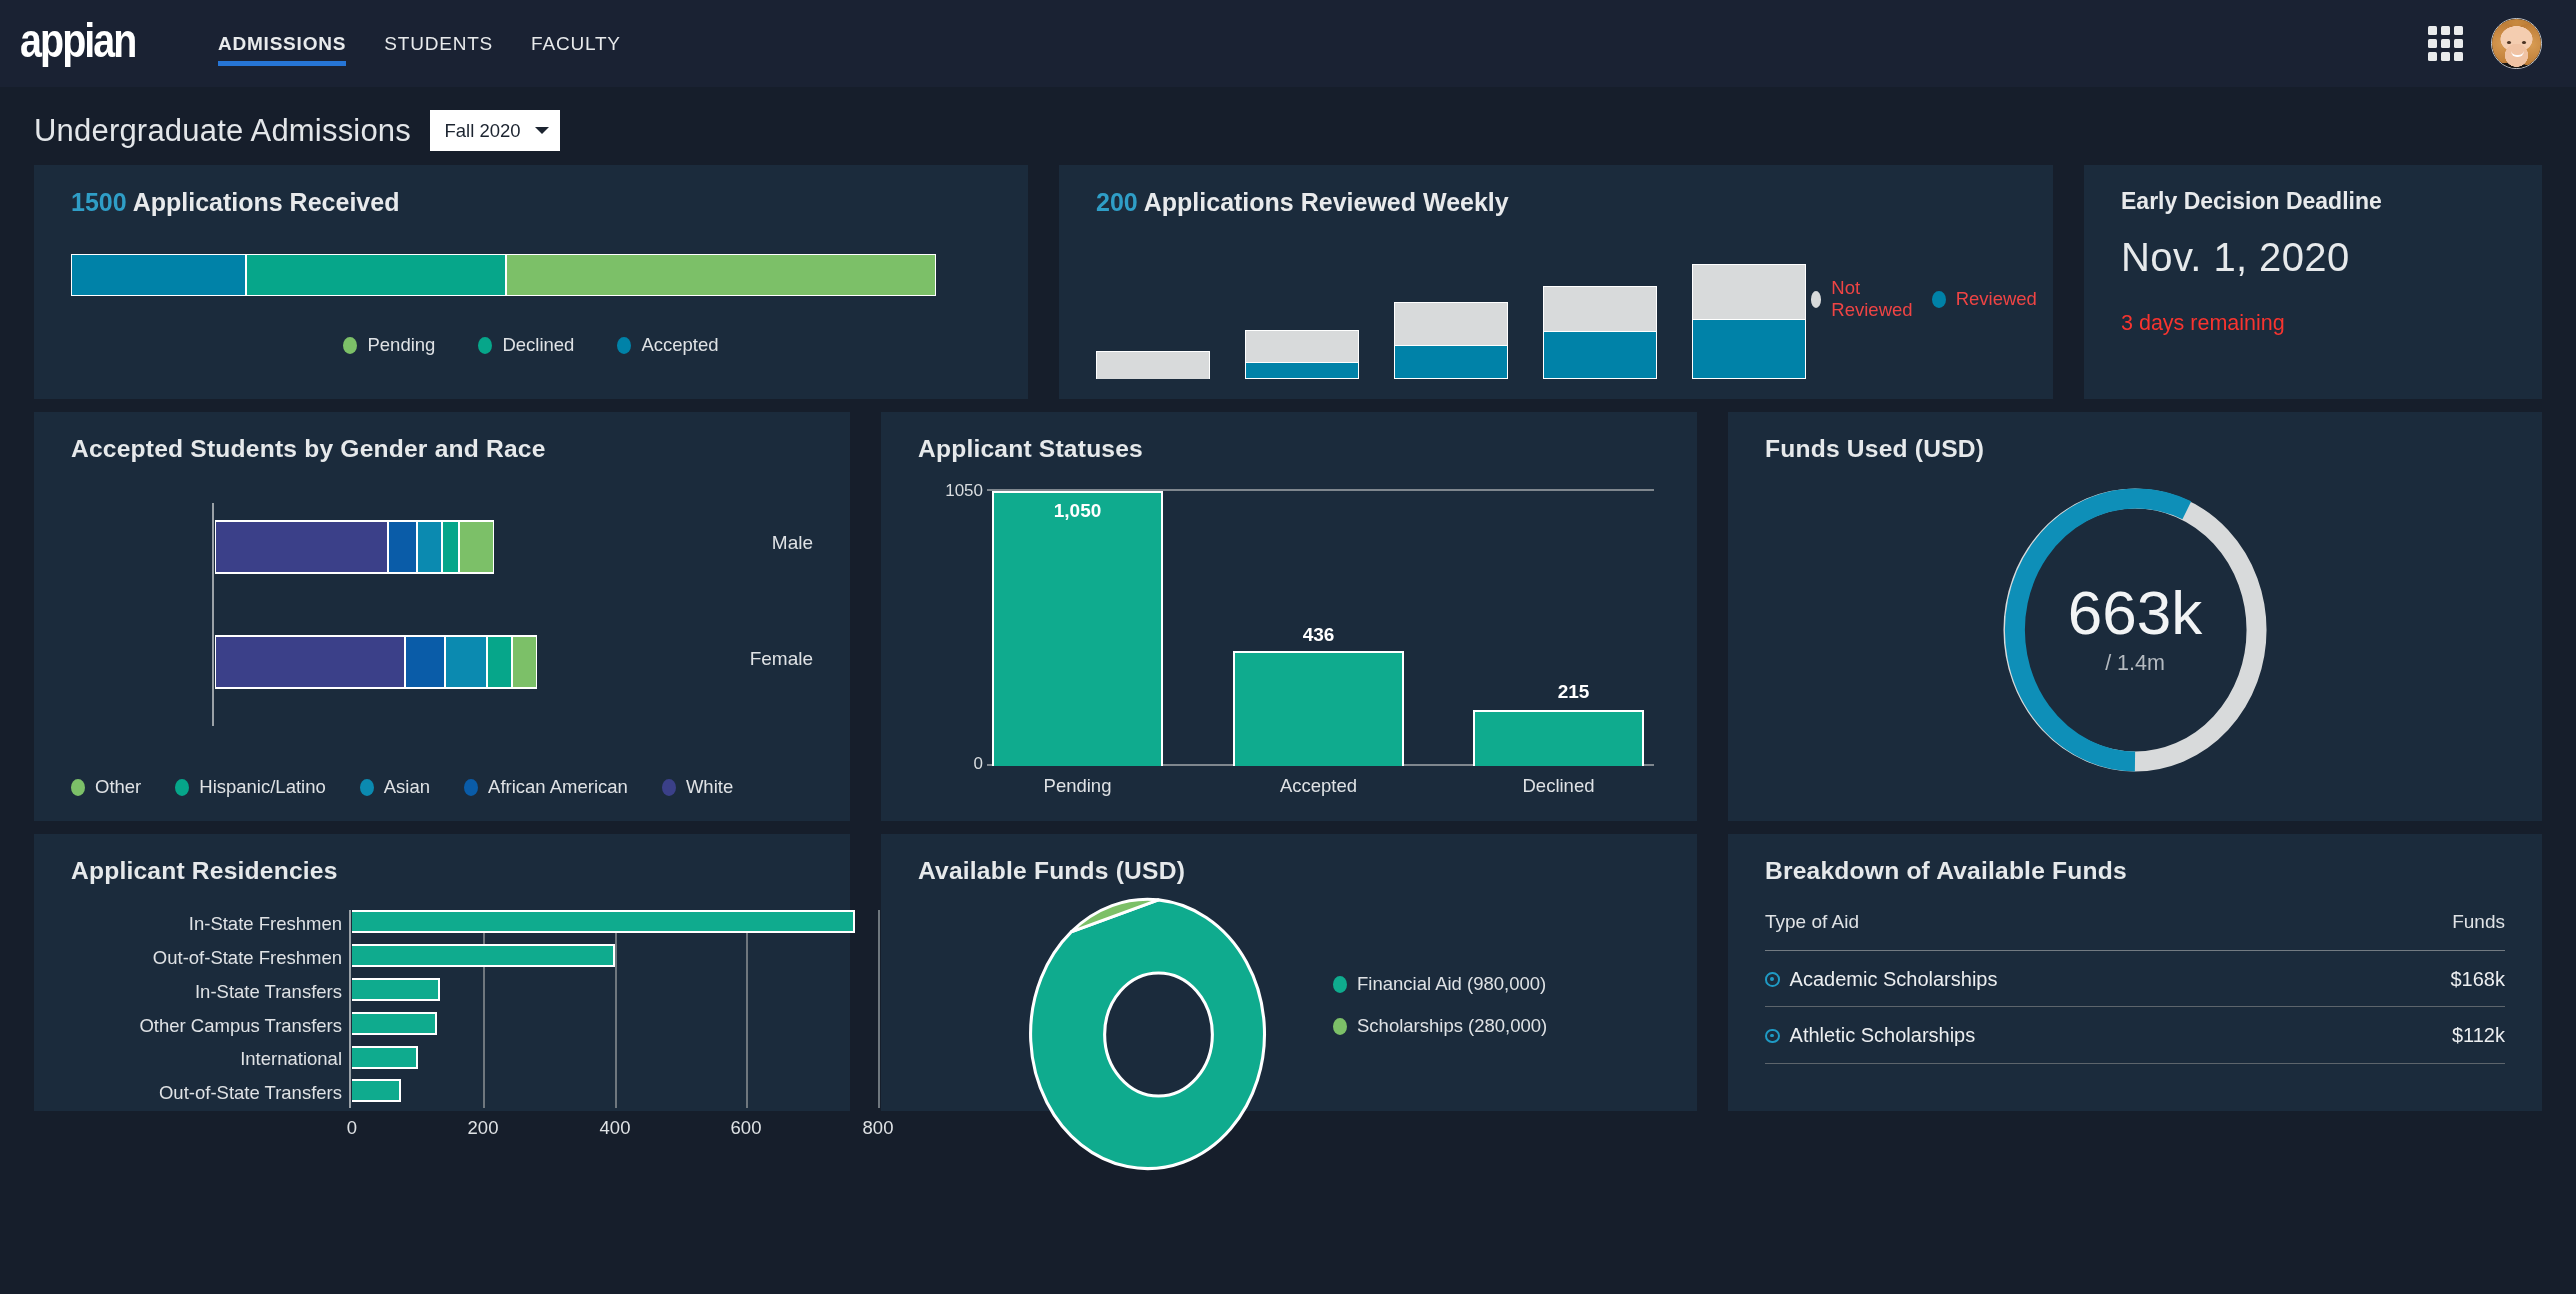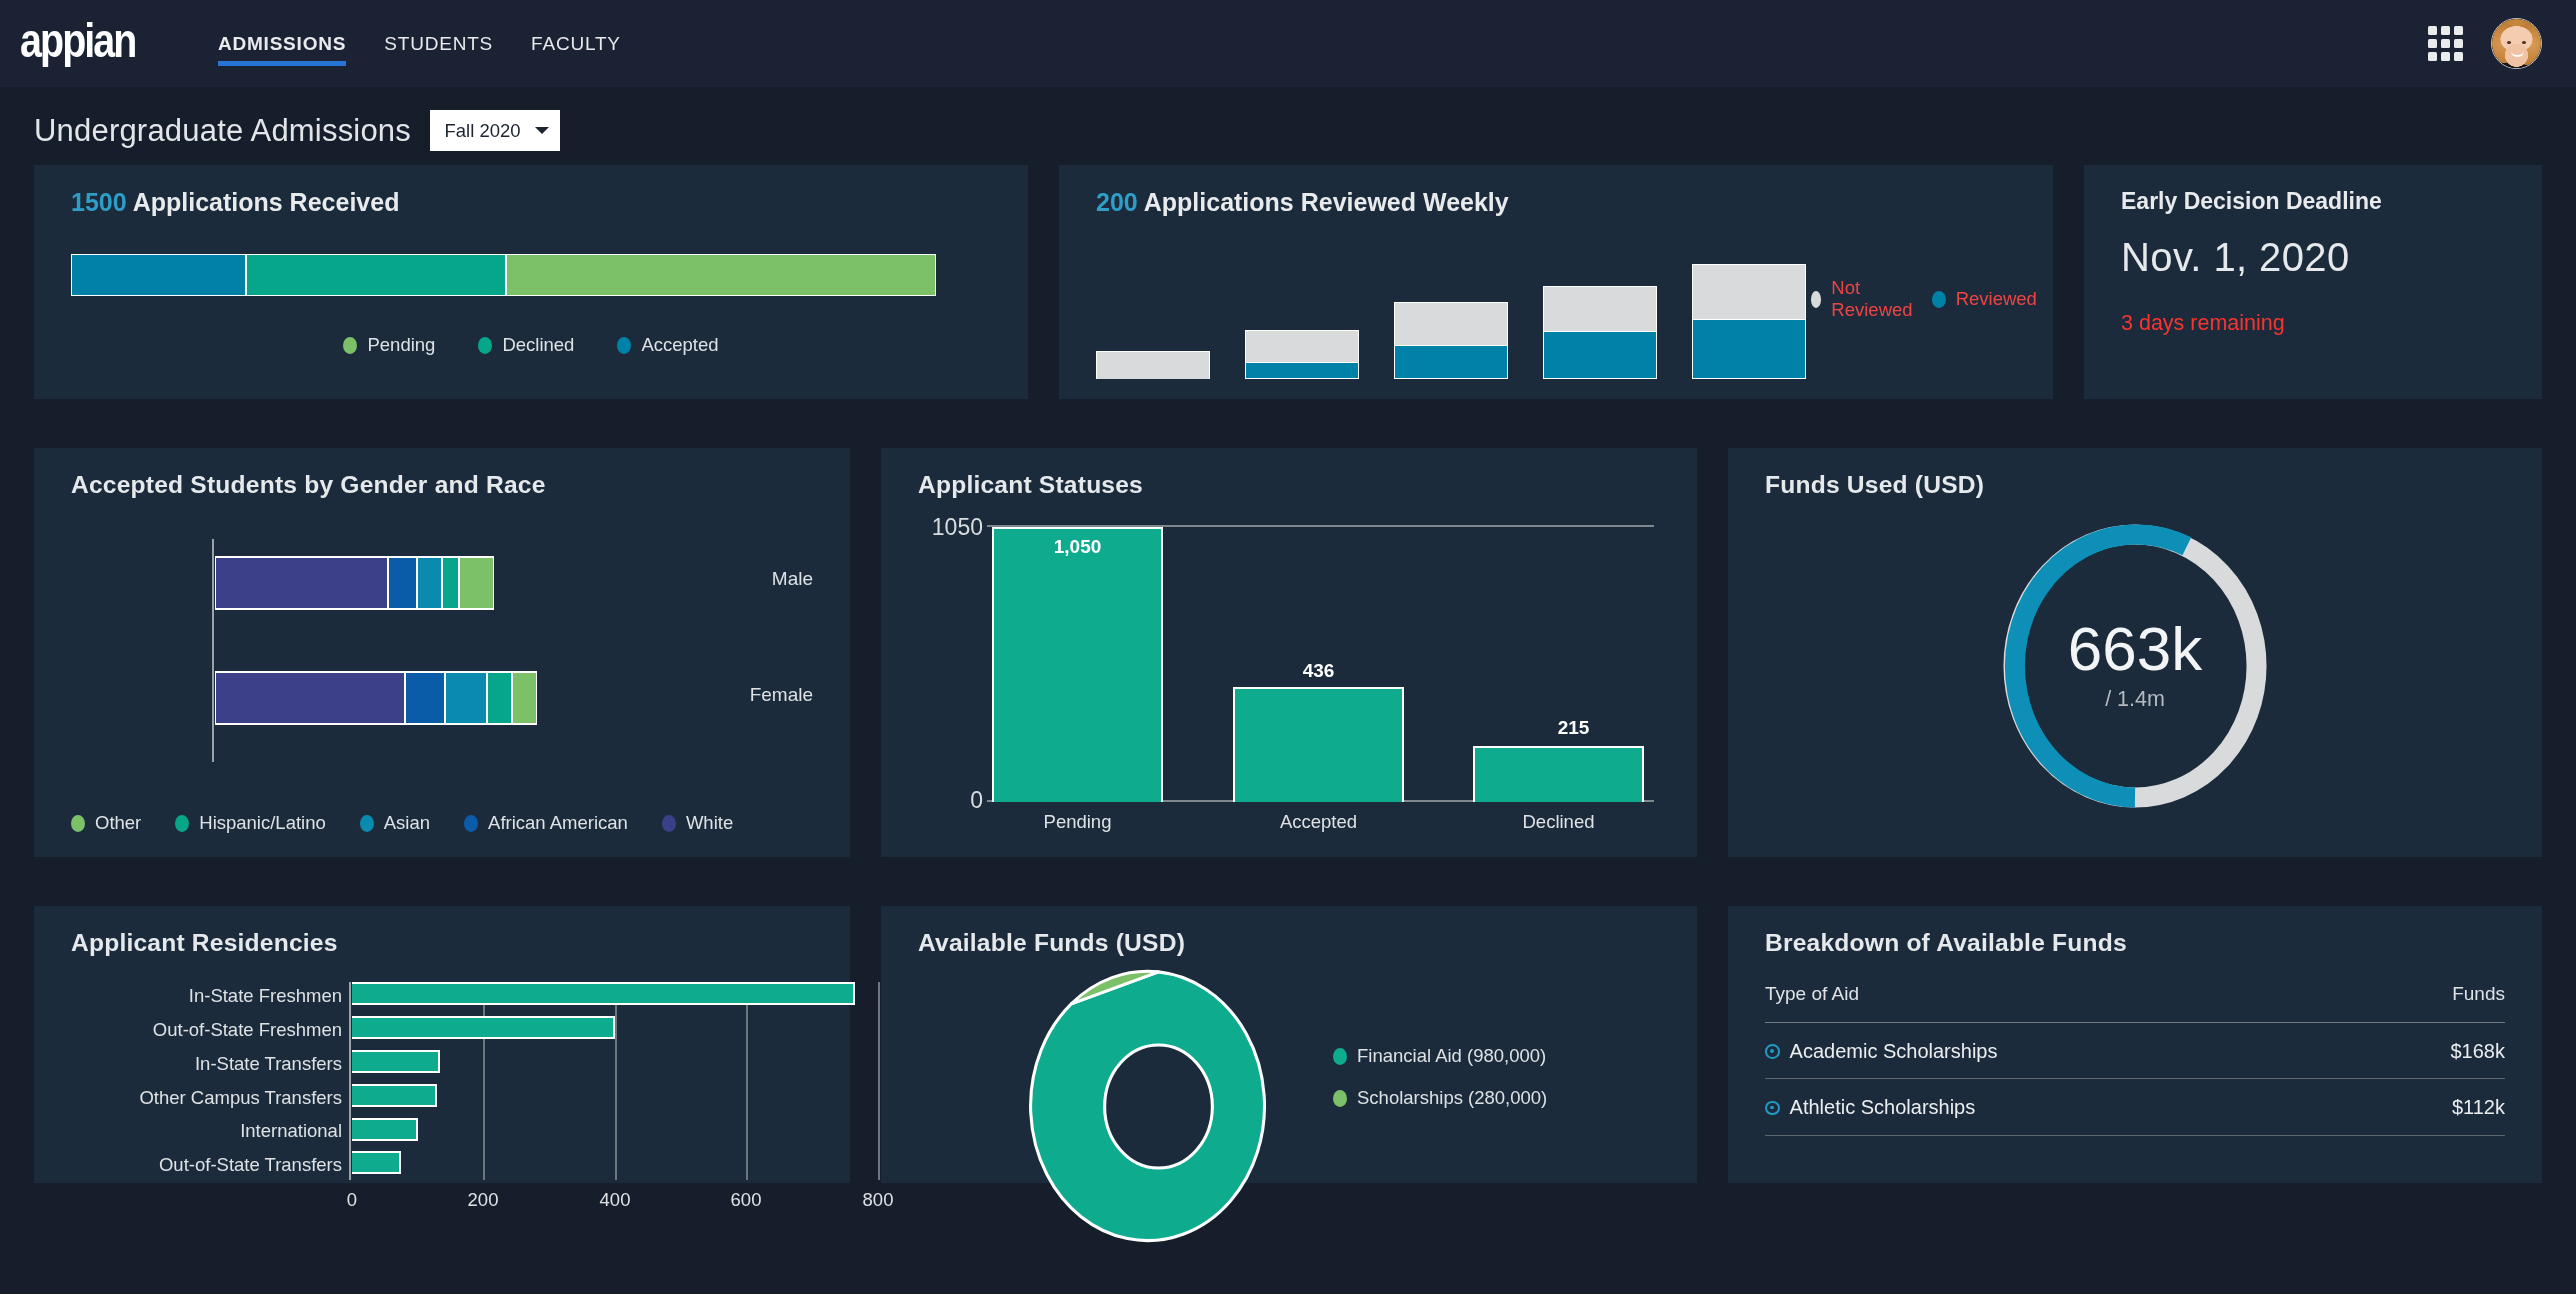--- a/index.html
+++ b/index.html
@@ -114,21 +114,21 @@
   #seasonsel .caret {
     width: 0; height: 0;
     border-left: 7px solid transparent;
     border-right: 7px solid transparent;
     border-top: 7.7px solid #1c2430;
   }
 
   
   #grid {
     padding: 0 34px;
-    display: flex; flex-direction: column; gap: 49px;
+    display: flex; flex-direction: column; gap: 13px;
   }
   .row { display: flex; gap: 31px; }
   .card {
     background: #1b2b3c;
     padding: 23px 37px 0 37px;
     position: relative;
   }
   .row1 { height: 234px; }
   .row2 { height: 409px; }
   .row3 { height: 277px; }
@@ -178,21 +178,21 @@
   .grrow .seg { border: 2.3px solid #ffffff; border-right-width: 1.5px; border-left-width: 1.5px; }
   .grlabel { position: absolute; right: 0; font-size: 19px; color: #dfe2e5; text-align: right; }
   #grlegend {
     position: absolute; bottom: 23px; left: 37px;
     display: flex; gap: 34px; font-size: 18.5px; color: #dfe2e5;
   }
 
   
   #asWrap { margin-top: 26px; position: relative; height: 277px; }
   .asGrid { position: absolute; left: 69px; right: 6.2px; height: 1.5px; background: #7f878e; }
-  .asYlab { position: absolute; right: calc(100% - 65px); font-size: 23px; color: #d9dde0; transform: translateY(-50%); text-align: right; }
+  .asYlab { position: absolute; right: calc(100% - 65px); font-size: 17px; color: #d9dde0; transform: translateY(-50%); text-align: right; }
   .asBar {
     position: absolute; bottom: 0; width: 171px;
     background: #0fab8e; border: 2.3px solid #ffffff; border-bottom: none;
   }
   .asVal { position: absolute; font-size: 19px; font-weight: 700; color: #ffffff; text-align: center; width: 171px; }
   .asCat { position: absolute; top: 286px; font-size: 18.5px; color: #dfe2e5; text-align: center; width: 171px; }
 
   
   #fuWrap { position: relative; margin: 17px auto 0; width: 280px; height: 300px; }
   #fuRing { width: 280px; height: 300px; }

